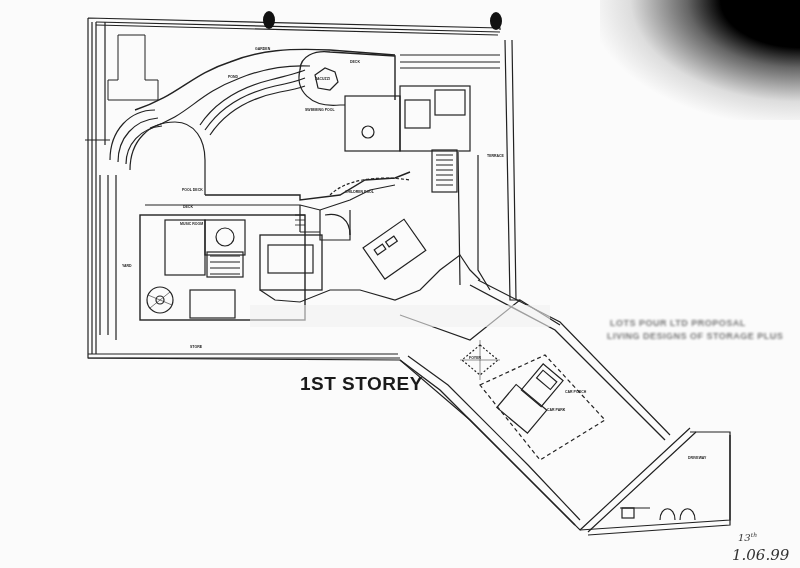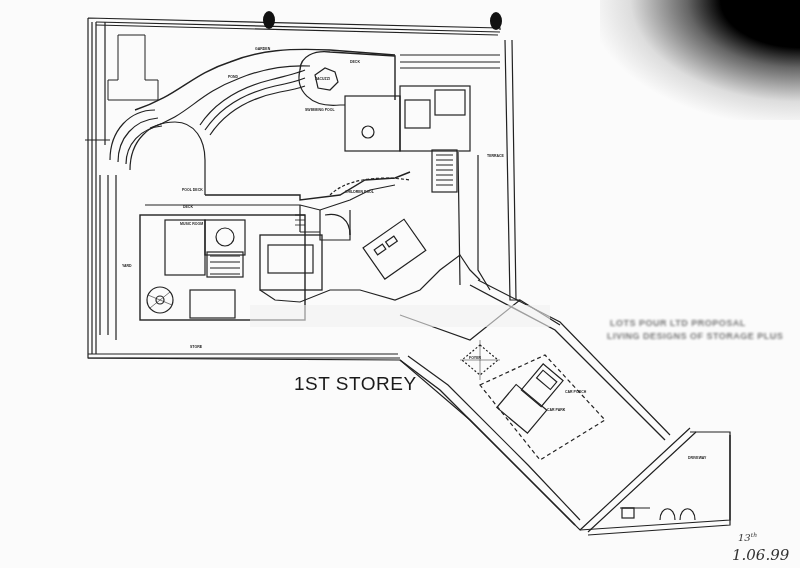--- a/index.html
+++ b/index.html
@@ -1,18 +1,18 @@
 <!DOCTYPE html>
 <html><head>
 <meta charset="utf-8">
 <style>
   html,body{margin:0;padding:0;}
   body{width:800px;height:568px;overflow:hidden;background:#fbfbfb;position:relative;font-family:"Liberation Sans",sans-serif;}
   #plan{position:absolute;left:0;top:0;width:800px;height:568px;}
-  .title{position:absolute;left:294px;top:373px;font-size:19px;font-weight:normal;color:#1a1a1a;letter-spacing:0.5px;}
+  .title{position:absolute;left:300px;top:373px;font-size:19px;font-weight:bold;color:#1a1a1a;letter-spacing:0.5px;}
   .hand1{position:absolute;left:738px;top:531px;font-family:"DejaVu Serif",serif;font-size:10px;color:#333;font-style:italic;}
   .hand1 sup{font-size:6px;}
   .hand2{position:absolute;left:732px;top:546px;font-family:"DejaVu Serif",serif;font-size:15px;color:#333;font-style:italic;}
   .blur-text{position:absolute;font-size:9px;color:#777;filter:blur(1.2px);letter-spacing:0.5px;white-space:nowrap;font-weight:bold;}
   .lbl{position:absolute;font-size:3.5px;color:#222;white-space:nowrap;font-weight:bold;}
   .corner-shadow{position:absolute;right:0;top:0;width:200px;height:120px;background:radial-gradient(ellipse at 100% 0%, #000 0%, #000 28%, #666 40%, #ddd 60%, rgba(255,255,255,0) 75%);}
 </style>
 </head>
 <body>
 

